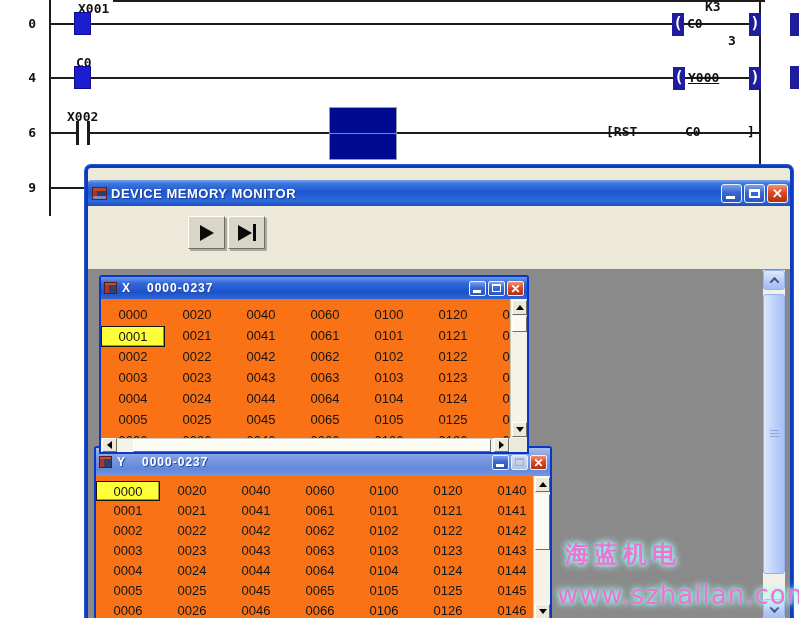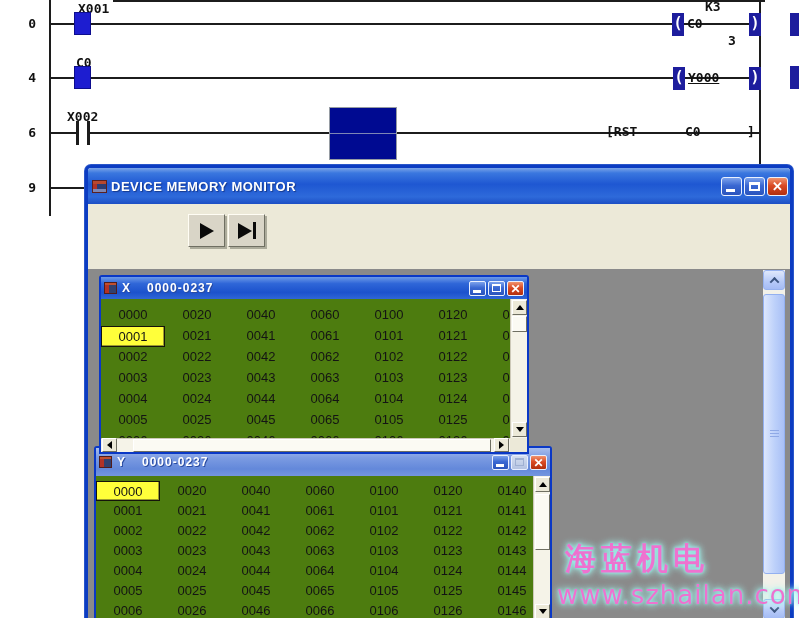--- a/index.html
+++ b/index.html
@@ -20,23 +20,23 @@
               font:bold 15px "DejaVu Sans Mono", monospace; text-align:center; line-height:21px; }
   .cursor-block { position:absolute; left:329px; top:107px; width:68px; height:53px;
                   background:#000a91; border:1px solid #969ca3; }
   .cursor-block .mid { position:absolute; left:0; right:0; top:25px; height:1px; background:#7e86b5; }
   .edge-sliver { position:absolute; width:9px; height:23px; background:#1d1d9d; left:790px; }
 
   
   .dmm { position:absolute; left:85px; top:165px; width:708px; height:455px;
          border:3px solid #0c3cc2; border-bottom:none; border-radius:6px 6px 0 0;
          background:#ece9d8; box-shadow:0 0 0 1px #2a56c9; }
-  .titlebar { position:relative; height:36px; border-radius:3px 3px 0 0;
+  .titlebar { position:relative; height:26px; border-radius:3px 3px 0 0;
               background:linear-gradient(180deg,#7ba4e8 0%,#3a77df 14%,#1e57d2 45%,#2e6ada 80%,#1c4ec4 100%);
-              color:#fff; display:flex; align-items:center; }
+              color:#fff; display:flex; align-items:center;margin-top:12px; }
   .titlebar .ttl { font:bold 13px "Liberation Sans", sans-serif; letter-spacing:.5px;
                    text-shadow:1px 1px 1px #173a8c; white-space:nowrap; }
   .winbtn { width:21px; height:19px; border-radius:3px; border:1px solid #eaf2ff;
             margin-left:2px; position:relative; flex:0 0 auto; }
   .btn-blue  { background:linear-gradient(180deg,#7ca2ec,#3967d2 45%,#2b54bd); }
   .btn-red   { background:linear-gradient(180deg,#f0946f,#da4a24 45%,#b22f0e); }
   .btn-pale  { background:linear-gradient(180deg,#d4deef,#b4c3e2); border-color:#e8eefc; }
   .glyph-min { position:absolute; left:4px; bottom:3px; width:9px; height:3px; background:#fff; }
   .glyph-max { position:absolute; left:4px; top:4px; width:11px; height:9px;
                border:2px solid #fff; border-top-width:3px; }
@@ -82,21 +82,21 @@
   .subttl.inactive { height:28px;
             background:linear-gradient(180deg,#a8bdec 0%,#7b9be2 35%,#6388da 75%,#7496df 100%); }
   .subttl .ttl { font:bold 12px "Liberation Sans", sans-serif; letter-spacing:1px; text-shadow:1px 1px 0 #2a4ba0; }
   .subicon { width:13px; height:12px; margin:0 5px 0 3px;
              background:linear-gradient(90deg,#b23226 0 4px,#30406f 4px 100%);
              box-shadow:inset 0 2px 0 #c05030; border:1px solid #501c1c; }
   .sbtn { width:17px; height:15px; border-radius:2px; border:1px solid #e8efff; margin-left:2px; position:relative; }
   .sbtn .glyph-min { left:3px; bottom:2px; width:8px; height:3px; }
   .sbtn .glyph-max { left:3px; top:2px; width:9px; height:8px; border-width:2px 1px 1px 1px; }
   .sbtn .glyph-x { top:0; font-size:12px; }
-  .subbody { position:relative; overflow:hidden; background:#4d7c0f; }
+  .subbody { position:relative; overflow:hidden; background:#f97316; }
   .grid-row { display:flex; height:21px; }
   .grid-row.h20 { height:20px; }
   .cell { width:64px; text-align:center; font:13px "Liberation Sans", sans-serif;
           color:#141414; line-height:20px; flex:0 0 auto; }
   .cell.hl { background:#ffff3a; border:1px solid #14140a; box-shadow:inset -1px -1px 0 #9b9b2e; }
 
   
   .clsv { position:absolute; top:0; bottom:0; width:17px; background:#f5f3e8; border-left:1px solid #cdc9b8; }
   .clsbtn { position:absolute; left:1px; width:15px; height:15px; background:#ece9d8;
             border:1px solid; border-color:#fff #6f6f62 #6f6f62 #fff;
@@ -105,21 +105,21 @@
   .tri-d { width:0;height:0;border:4px solid transparent;border-top:5px solid #000;margin-top:4px; }
   .tri-l { width:0;height:0;border:4px solid transparent;border-right:5px solid #000;margin-right:4px; }
   .tri-r { width:0;height:0;border:4px solid transparent;border-left:5px solid #000;margin-left:4px; }
   .clsthumb { position:absolute; background:#fbfaf3; border:1px solid; border-color:#fff #6f6f62 #6f6f62 #fff; }
   .clsh { position:absolute; left:0; height:14px; background:#f5f3e8; border-top:1px solid #cdc9b8; }
   .corner { position:absolute; width:17px; height:14px; background:#ece9d8; }
 
   
   .wm { position:absolute; color:#ee72cf; z-index:60; font-family:"DejaVu Sans", sans-serif;
         text-shadow:0 0 3px #8ef2ee, 0 0 6px #9df4ef, 0 0 9px #b2f6f0; }
-  .wm1 { left:565px; top:538px; font-size:31px; font-weight:bold; letter-spacing:5px; }
+  .wm1 { left:565px; top:538px; font-size:24px; font-weight:bold; letter-spacing:5px; }
   .wm2 { left:557px; top:580px; font-size:26px; letter-spacing:1px; }
 </style>
 </head>
 <body>
 
 <div class="screen">
 
   <div class="lad-line" style="left:113px;top:0;width:652px;height:2px;"></div>
   <div class="lad-line" style="left:49px;top:0;width:2px;height:216px;"></div>
   <div class="lad-line" style="left:759px;top:2px;width:2px;height:162px;"></div>

